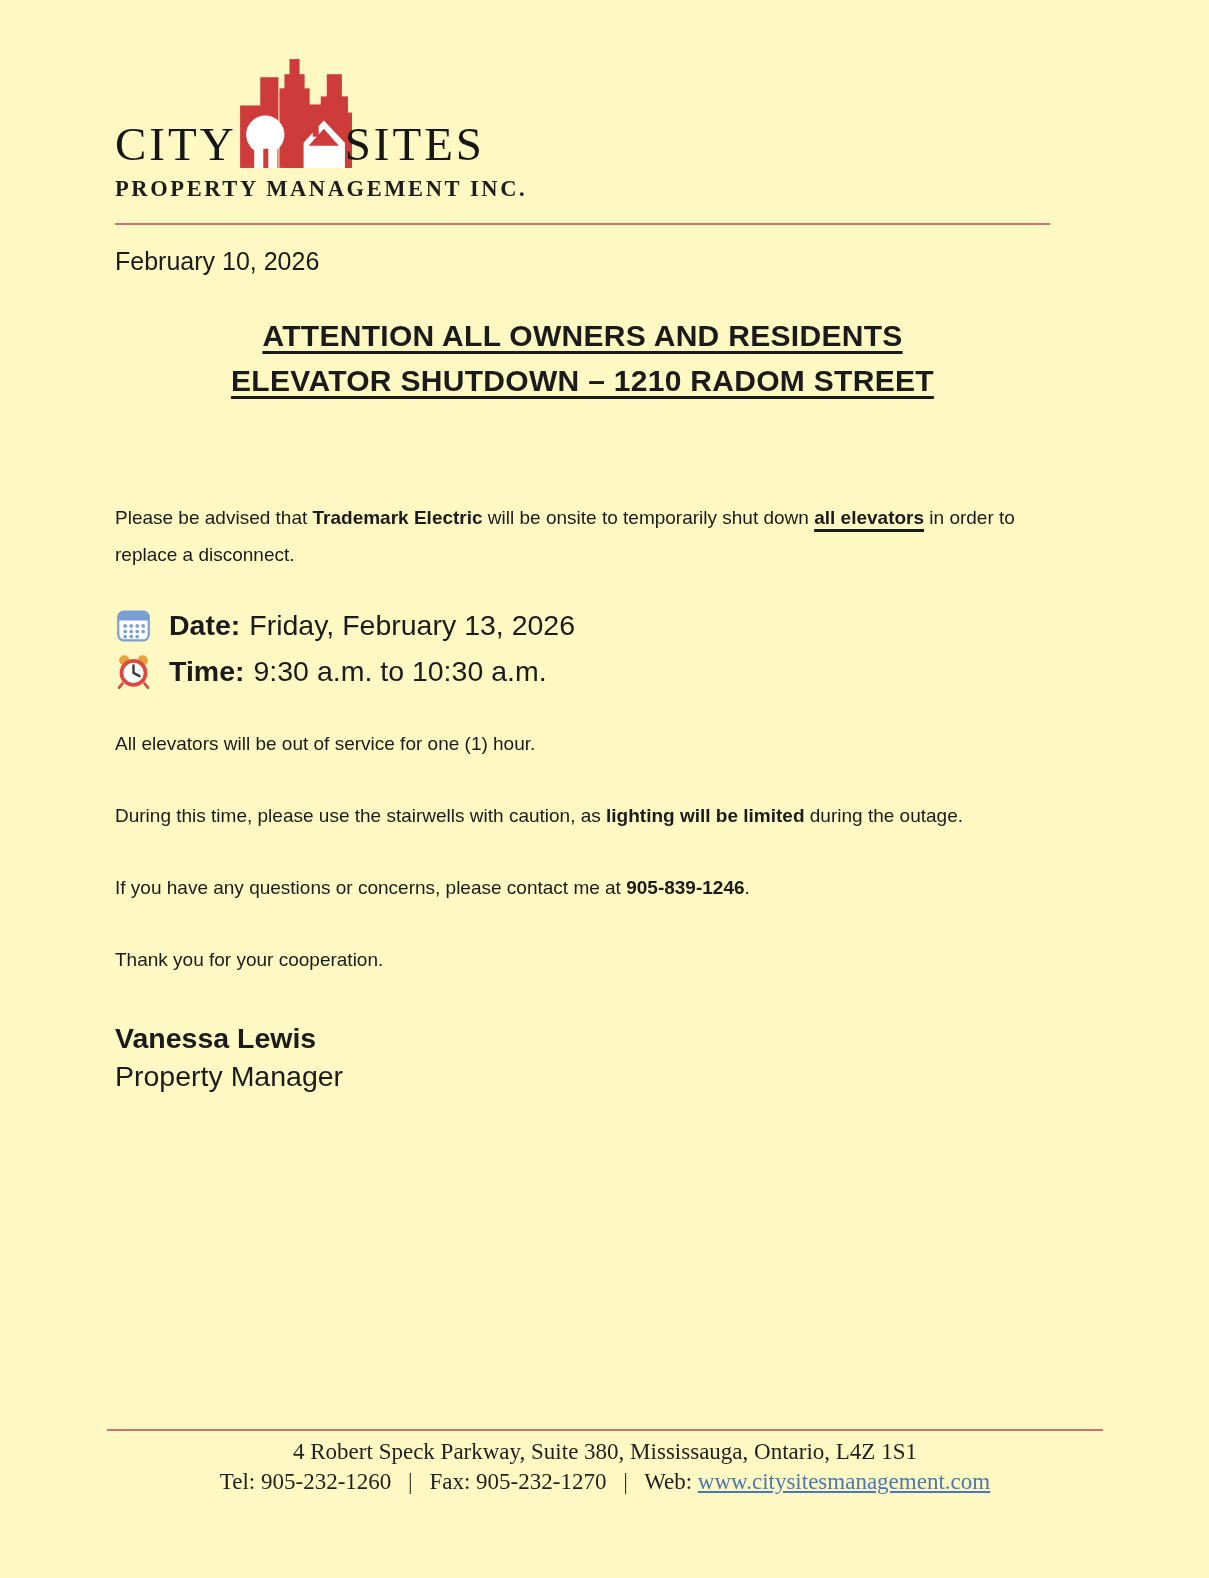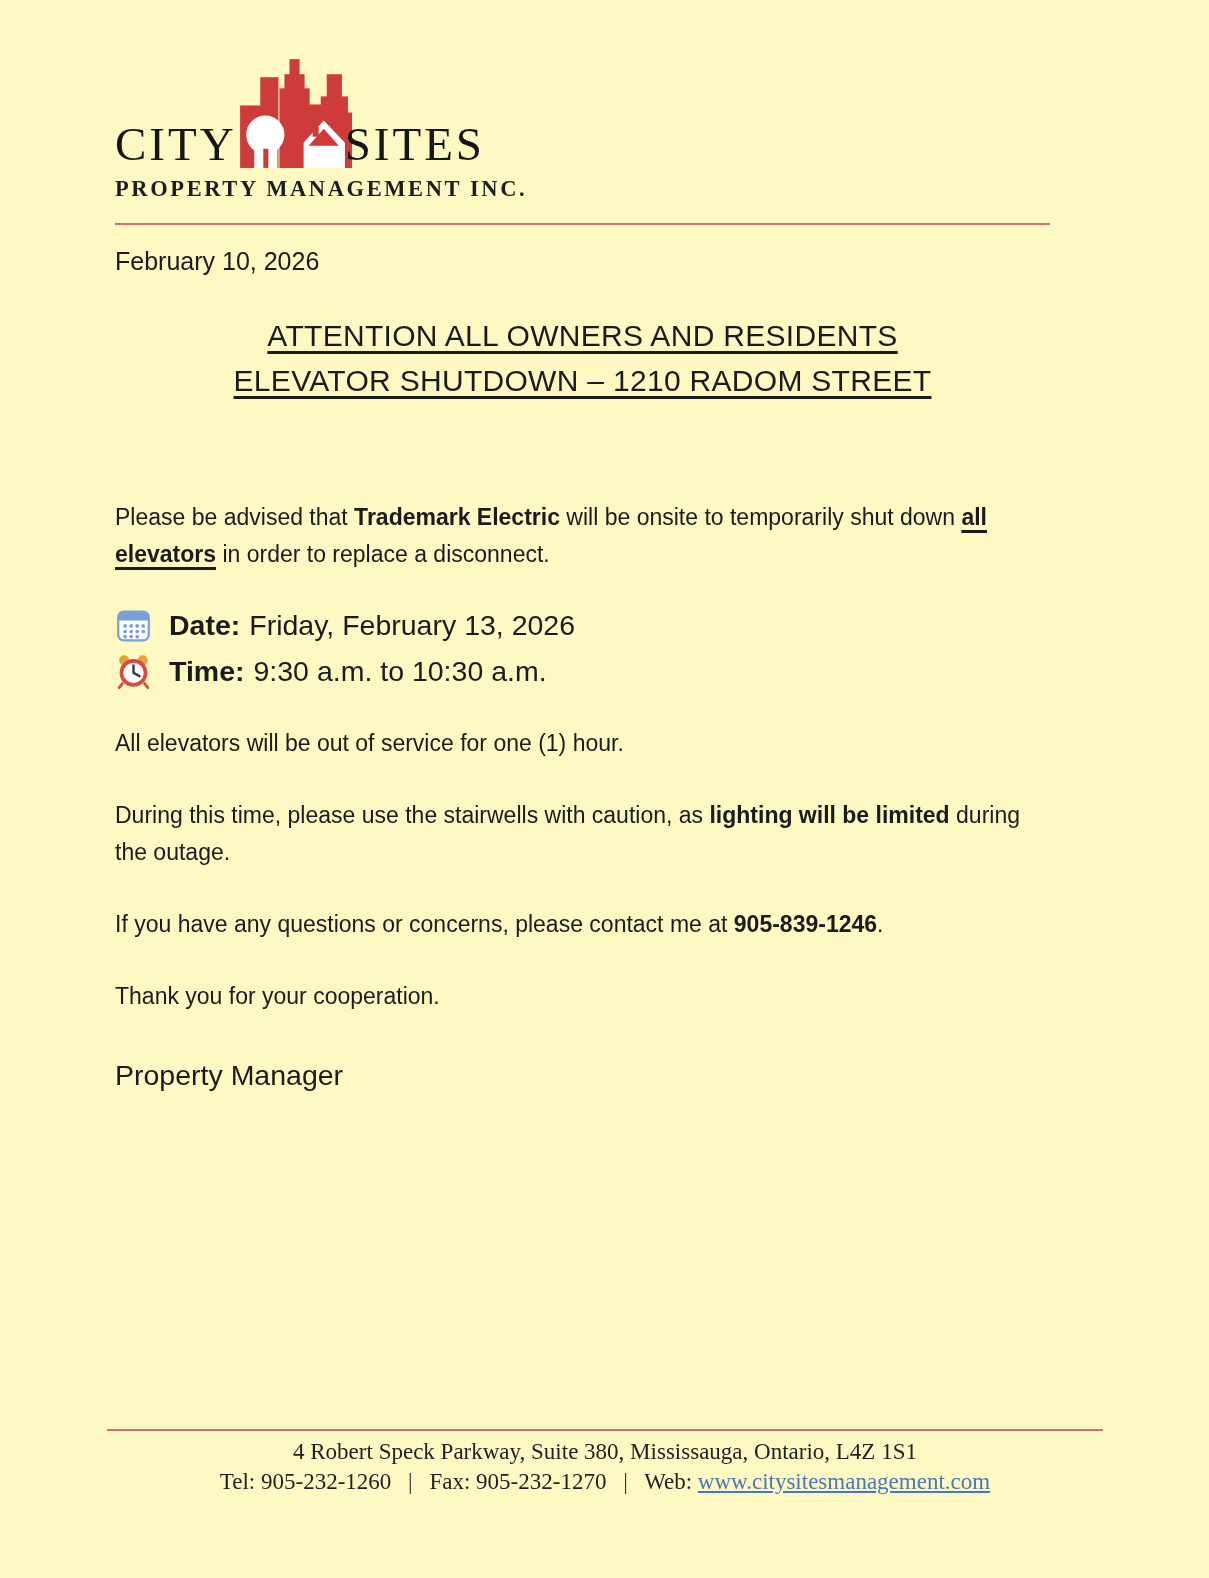--- a/index.html
+++ b/index.html
@@ -54,31 +54,31 @@
 
   
   .letter-date {
     font-size: 25px;
     margin-top: 22px;
   }
   .heading {
     margin-top: 37px;
     text-align: center;
     font-size: 30px;
-    font-weight: normal;
+    font-weight: bold;
     line-height: 45px;
     letter-spacing: 0.3px;
   }
   .heading .u {
     text-decoration: underline;
     text-decoration-thickness: 3px;
     text-underline-offset: 5px;
   }
   .para {
-    font-size: 23px;
+    font-size: 19px;
     line-height: 37px;
     margin: 35px 0 0 0;
   }
   .lead { margin-top: 96px; }
   .bold { font-weight: bold; }
   .bold-u {
     font-weight: bold;
     text-decoration: underline;
     text-decoration-thickness: 3px;
     text-underline-offset: 5px;
@@ -201,20 +201,21 @@
 
     <p class="para">All elevators will be out of service for one (1) hour.</p>
 
     <p class="para"><span>During this time, please use the stairwells with caution, as </span><span class="bold">lighting will be limited</span><span> during the outage.</span></p>
 
     <p class="para"><span>If you have any questions or concerns, please contact me at </span><span class="bold">905-839-1246</span><span>.</span></p>
 
     <p class="para">Thank you for your cooperation.</p>
 
     <div class="signature">
+      <div class="bold">Vanessa Lewis</div>
       <div>Property Manager</div>
     </div>
   </div>
 
   <div class="footer">
     <div class="rule"></div>
     <div class="footer-address">4 Robert Speck Parkway, Suite 380, Mississauga, Ontario, L4Z 1S1</div>
     <div class="footer-contacts">
       <span>Tel:</span>
       <span>905-232-1260</span>

